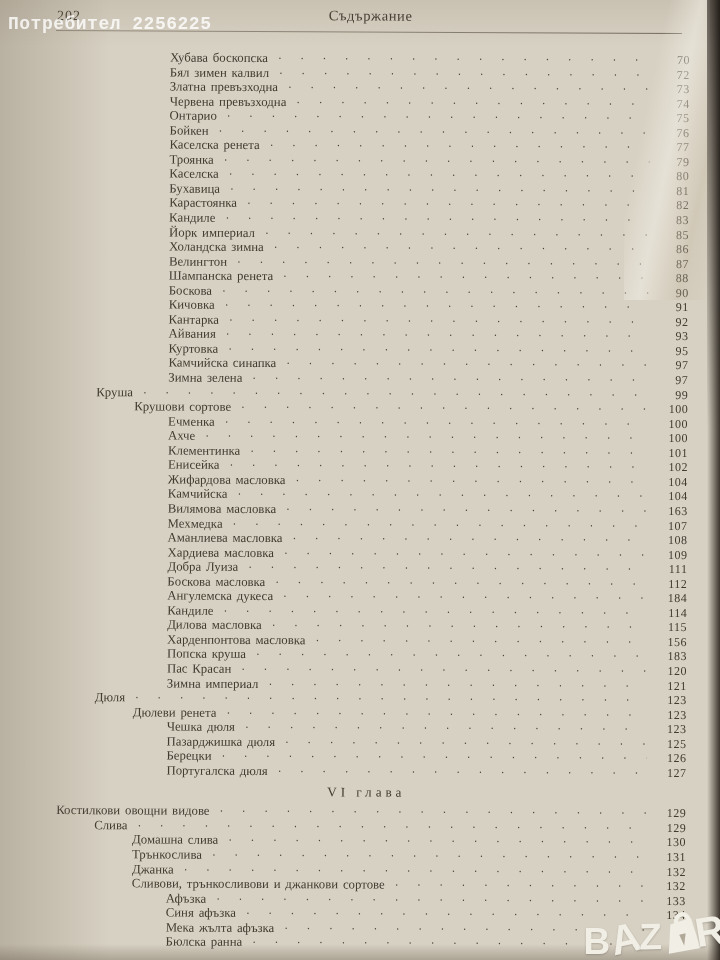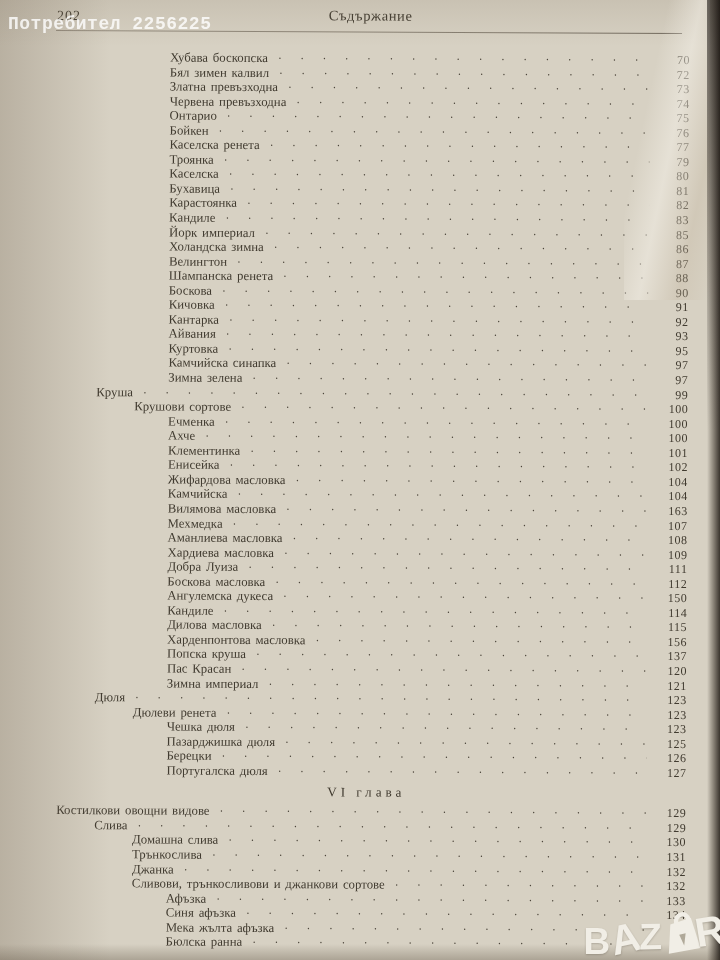--- a/index.html
+++ b/index.html
@@ -252,41 +252,41 @@
           <span class="pagenum">111</span>
         </div>
         <div class="toc-row lvl3">
           <span class="label">Боскова масловка</span>
           <span class="leader"></span>
           <span class="pagenum">112</span>
         </div>
         <div class="toc-row lvl3">
           <span class="label">Ангулемска дукеса</span>
           <span class="leader"></span>
-          <span class="pagenum">150</span>
+          <span class="pagenum">184</span>
         </div>
         <div class="toc-row lvl3">
           <span class="label">Кандиле</span>
           <span class="leader"></span>
           <span class="pagenum">114</span>
         </div>
         <div class="toc-row lvl3">
           <span class="label">Дилова масловка</span>
           <span class="leader"></span>
           <span class="pagenum">115</span>
         </div>
         <div class="toc-row lvl3">
           <span class="label">Харденпонтова масловка</span>
           <span class="leader"></span>
           <span class="pagenum">156</span>
         </div>
         <div class="toc-row lvl3">
           <span class="label">Попска круша</span>
           <span class="leader"></span>
-          <span class="pagenum">137</span>
+          <span class="pagenum">183</span>
         </div>
         <div class="toc-row lvl3">
           <span class="label">Пас Красан</span>
           <span class="leader"></span>
           <span class="pagenum">120</span>
         </div>
         <div class="toc-row lvl3">
           <span class="label">Зимна империал</span>
           <span class="leader"></span>
           <span class="pagenum">121</span>

